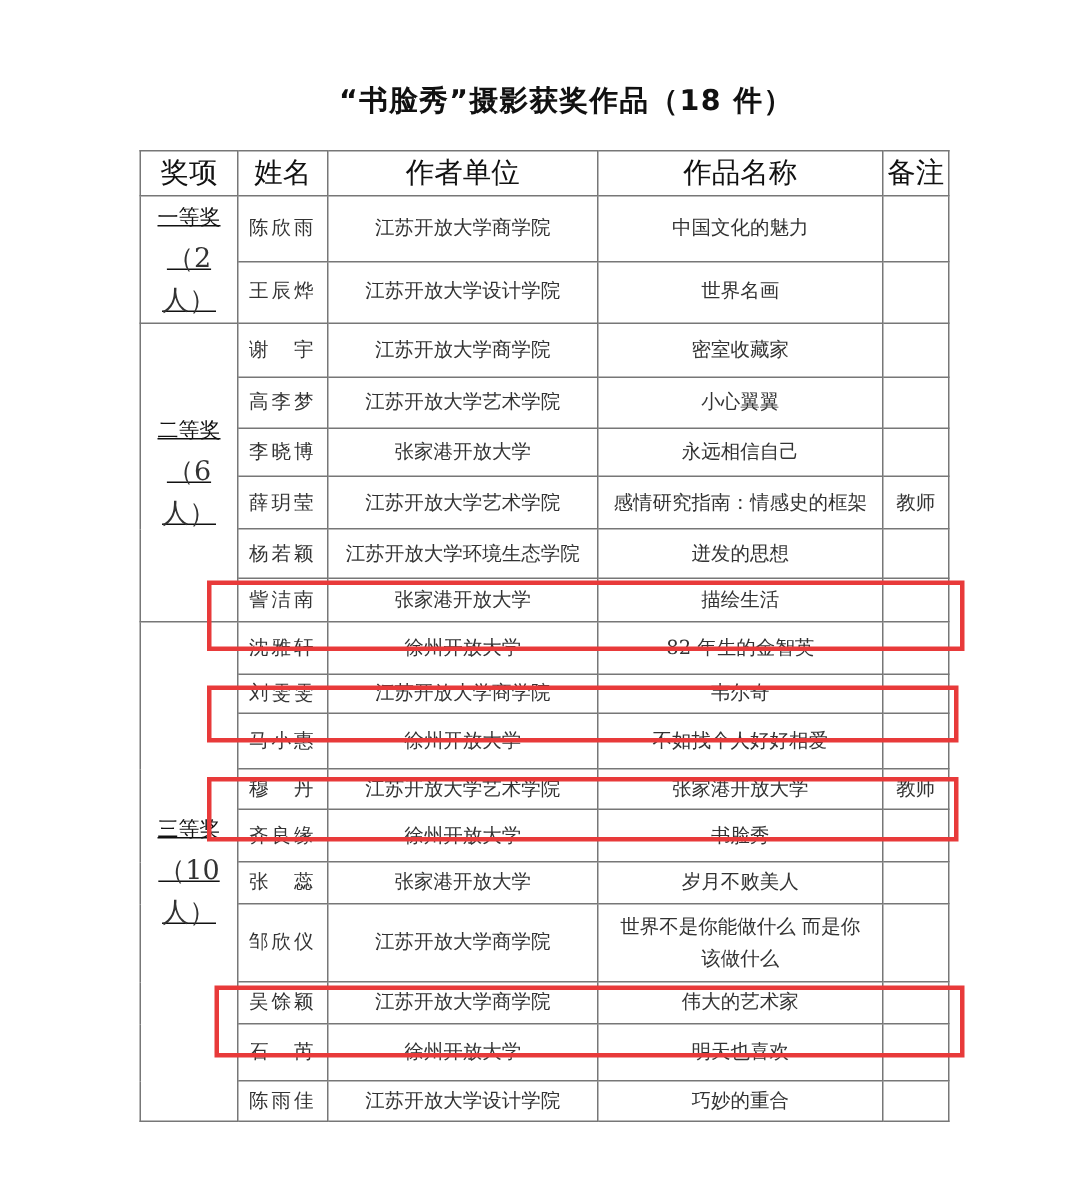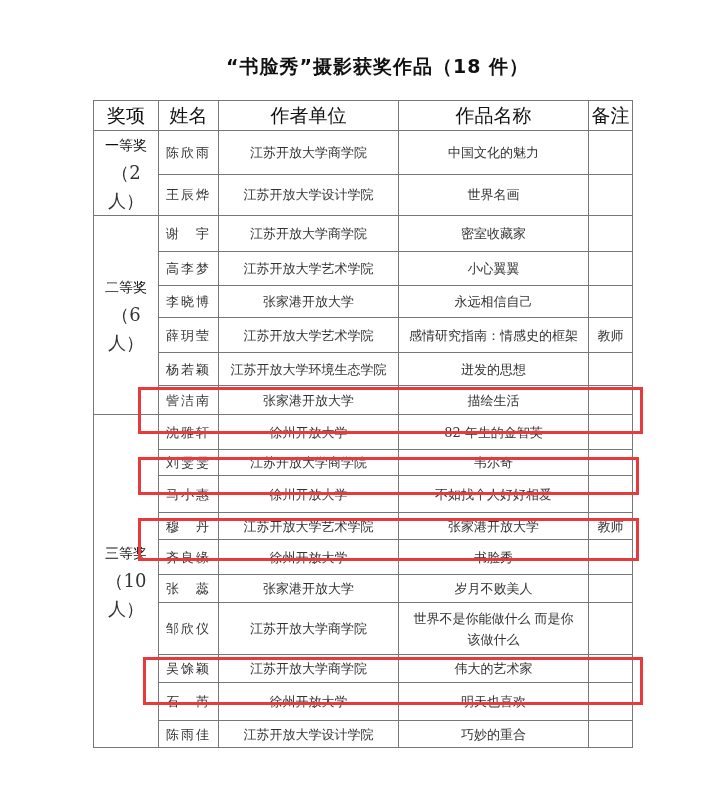--- a/index.html
+++ b/index.html
@@ -5,21 +5,21 @@
   html, body { margin: 0; padding: 0; background: #ffffff; }
   body { width: 723px; height: 795px; position: relative; overflow: hidden;
          font-family: "DejaVu Serif", "Liberation Serif", serif; color: #222; }
   .title { position: absolute; left: 0; width: 723px; top: 54px; text-align: center;
            font-family: "DejaVu Sans", "Liberation Sans", sans-serif; font-weight: bold;
            font-size: 19px; color: #111; letter-spacing: 1px; padding-left: 32px; box-sizing: border-box; }
   .tbl { position: absolute; left: 93px; top: 100px; width: 539px; border-collapse: collapse; table-layout: fixed; }
   .tbl td, .tbl th { border: 1px solid #777; text-align: center; vertical-align: middle;
                      font-size: 13px; color: #333; padding: 0 2px; font-weight: normal; line-height: 21px; }
   .tbl th { font-family: "DejaVu Sans", "Liberation Sans", sans-serif; font-size: 19px; color: #111; }
-  .tbl td.award { font-family: "DejaVu Sans", "Liberation Sans", sans-serif; color: #111; font-size: 14px; line-height: 28px; }
+  .tbl td.award { font-family: "DejaVu Sans", "Liberation Sans", sans-serif; color: #111; font-size: 14px; line-height: 28px; text-decoration: underline; }
   .award .cnt { font-family: "DejaVu Serif", "Liberation Serif", serif; font-size: 18px; color: #333; }
   .tbl td.name { letter-spacing: 2px; margin-left: 16px; }
   .tbl .group-top td { border-top: 1.5px solid #333; text-align: center; }
   .hl { position: absolute; border: 3px solid #e83a3a; box-sizing: border-box; pointer-events: none; }
 </style>
 </head>
 <body>
 
 <div class="title">“书脸秀”摄影获奖作品（18 件）</div>
 

